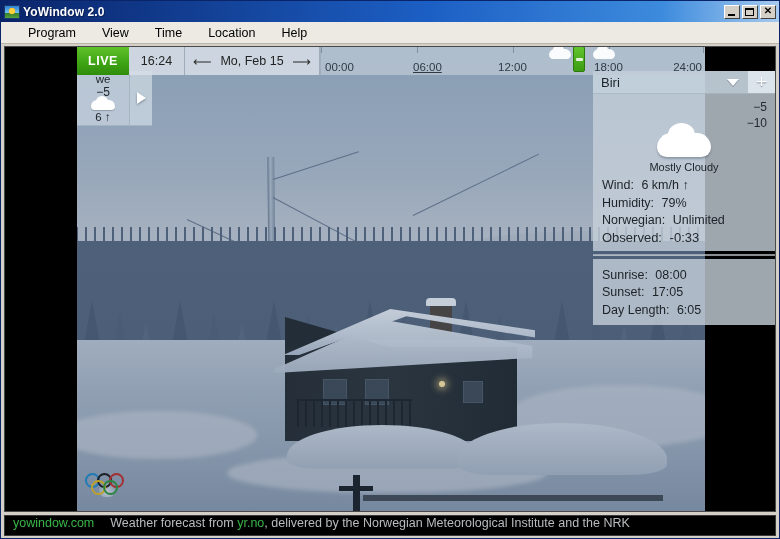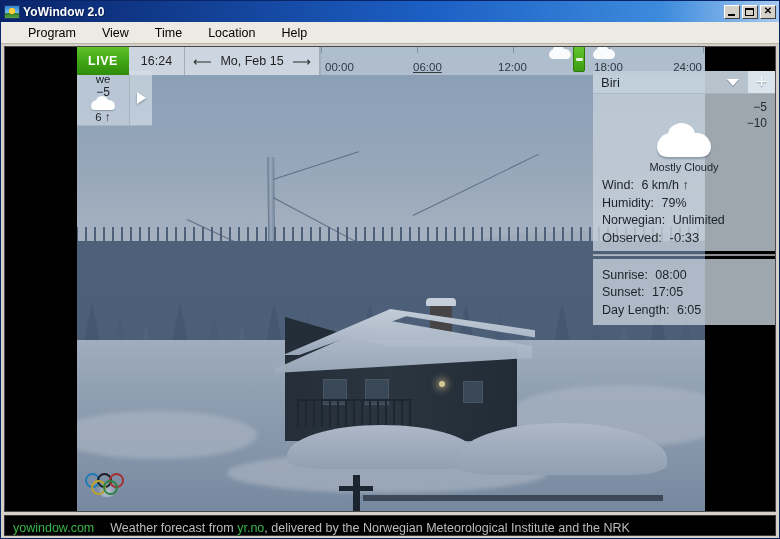--- a/index.html
+++ b/index.html
@@ -637,21 +637,21 @@
     background: rgba(198,208,218,0.80);
     padding: 8px 0 6px 0;
   }
 
   
   .statusbar {
     height: 21px;
     flex: 0 0 21px;
     background: #000000;
     display: flex;
-    align-items: flex-end;
+    align-items: flex-start;
     padding-left: 8px;
     box-sizing: border-box;
     margin: 0 3px 2px 3px;
     border: 1px solid #3a3a3a;
     overflow: hidden;
     white-space: nowrap;
   }
   .status-link {
     color: #39b54a;
     font-size: 12.5px;

